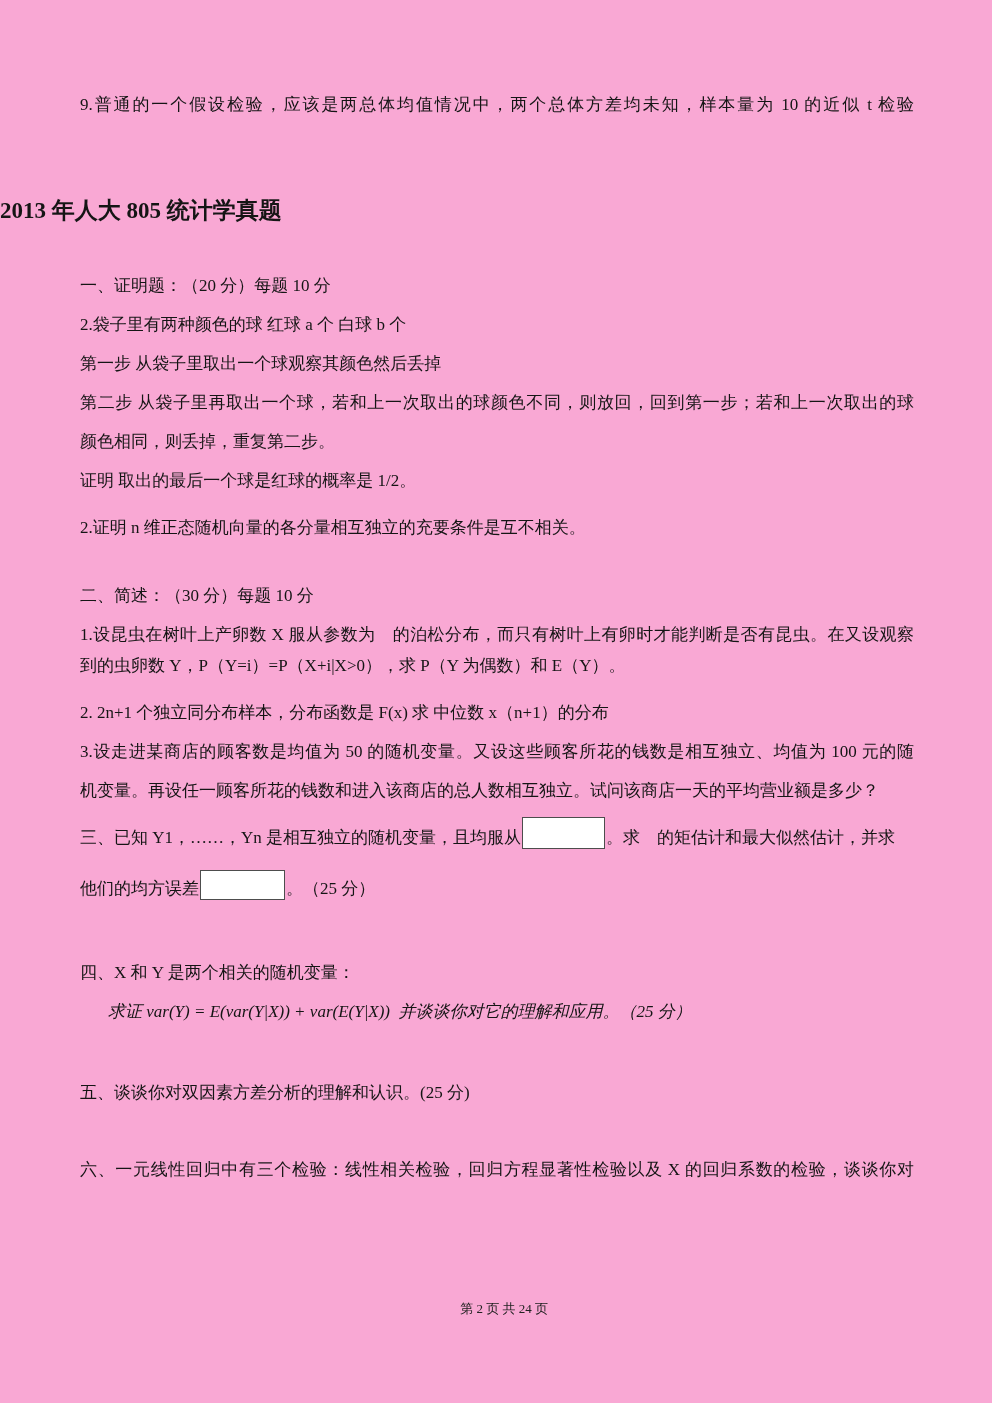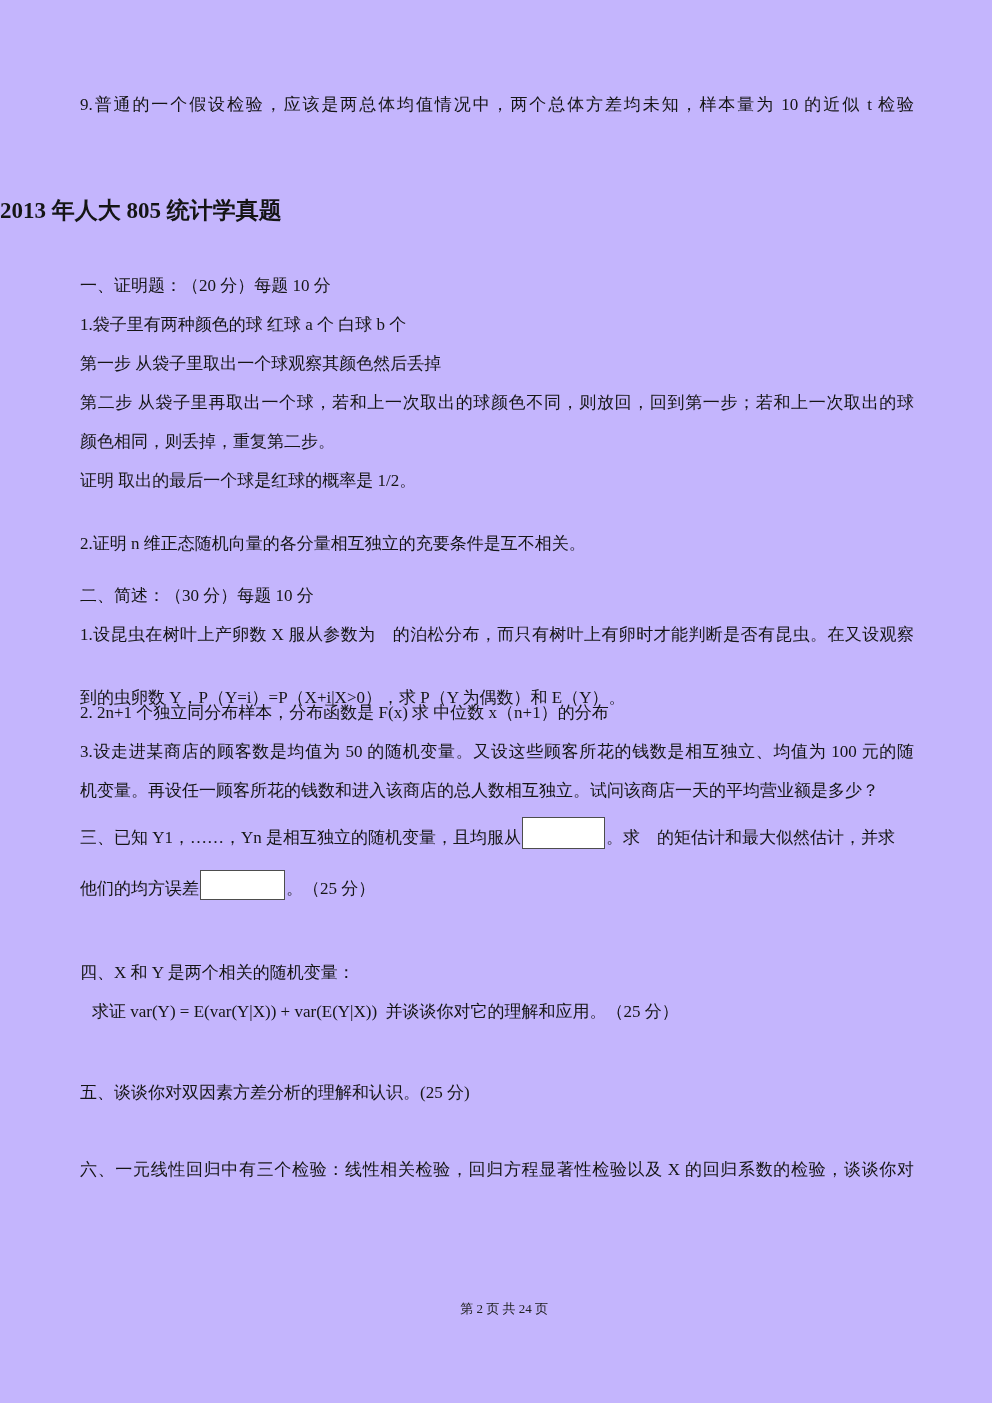--- a/index.html
+++ b/index.html
@@ -1,60 +1,60 @@
 <!DOCTYPE html>
 <html><head>
 <meta charset="utf-8">
 <style>
   html,body{margin:0;padding:0;background:#ffffff;}
   .page{
-    position:relative;width:992px;height:1403px;background:#c4b5fd;
+    position:relative;width:992px;height:1403px;background:#f9a8d4;
     font-family:"Liberation Serif","DejaVu Serif",serif;
     color:#151515;overflow:hidden;
   }
   .ln{
     position:absolute;left:80px;width:834px;margin:0;
     font-size:17px;line-height:24px;white-space:pre-wrap;
   }
   .just{text-align:justify;text-align-last:justify;}
   .title{
     position:absolute;left:0;width:100%;text-align:left;margin:0;
     font-size:23px;font-weight:bold;line-height:30px;
   }
   .row{display:flex;align-items:flex-end;}
   .row > span{white-space:pre-wrap;}
   .fbox{display:inline-block;border:1px solid #4d4d4d;background:#ffffff;flex:0 0 auto;}
   .fbox1{width:81px;height:30px;margin:0 1px 1px 1px;}
   .fbox2{width:83px;height:28px;margin:0 1px 1px 1px;}
-  .indent{left:92px;width:806px;}
+  .indent{left:108px;width:806px;font-style:italic;}
   .footer{
     position:absolute;left:0;width:100%;text-align:center;margin:8px;
     font-size:13px;line-height:18px;color:#222;
   }
 </style>
 </head>
 <body>
 
 <div class="page">
 
   <p class="ln just" style="top:93px">9.普通的一个假设检验，应该是两总体均值情况中，两个总体方差均未知，样本量为 10 的近似 t 检验</p>
 
   <h1 class="title" style="top:196px">2013 年人大 805 统计学真题</h1>
 
   <p class="ln" style="top:274px">一、证明题：（20 分）每题 10 分</p>
-  <p class="ln" style="top:313px">1.袋子里有两种颜色的球 红球 a 个 白球 b 个</p>
+  <p class="ln" style="top:313px">2.袋子里有两种颜色的球 红球 a 个 白球 b 个</p>
   <p class="ln" style="top:352px">第一步 从袋子里取出一个球观察其颜色然后丢掉</p>
   <p class="ln" style="top:430px">颜色相同，则丢掉，重复第二步。</p>
   <p class="ln just" style="top:391px">第二步 从袋子里再取出一个球，若和上一次取出的球颜色不同，则放回，回到第一步；若和上一次取出的球</p>
   <p class="ln" style="top:469px">证明 取出的最后一个球是红球的概率是 1/2。</p>
-  <p class="ln" style="top:532px">2.证明 n 维正态随机向量的各分量相互独立的充要条件是互不相关。</p>
+  <p class="ln" style="top:516px">2.证明 n 维正态随机向量的各分量相互独立的充要条件是互不相关。</p>
 
   <p class="ln" style="top:584px">二、简述：（30 分）每题 10 分</p>
   <p class="ln just" style="top:623px">1.设昆虫在树叶上产卵数 X 服从参数为　的泊松分布，而只有树叶上有卵时才能判断是否有昆虫。在又设观察</p>
-  <p class="ln" style="top:686px">到的虫卵数 Y，P（Y=i）=P（X+i|X&gt;0），求 P（Y 为偶数）和 E（Y）。</p>
+  <p class="ln" style="top:654px">到的虫卵数 Y，P（Y=i）=P（X+i|X&gt;0），求 P（Y 为偶数）和 E（Y）。</p>
   <p class="ln" style="top:701px">2. 2n+1 个独立同分布样本，分布函数是 F(x) 求 中位数 x（n+1）的分布</p>
   <p class="ln just" style="top:740px">3.设走进某商店的顾客数是均值为 50 的随机变量。又设这些顾客所花的钱数是相互独立、均值为 100 元的随</p>
   <p class="ln" style="top:779px">机变量。再设任一顾客所花的钱数和进入该商店的总人数相互独立。试问该商店一天的平均营业额是多少？</p>
 
   <div class="ln row" style="top:818px;height:32px">
     <span>三、已知 Y1，……，Yn 是相互独立的随机变量，且均服从</span>
     <span class="fbox fbox1"></span>
     <span>。求　的矩估计和最大似然估计，并求</span>
   </div>
   <div class="ln row" style="top:871px;height:30px">

